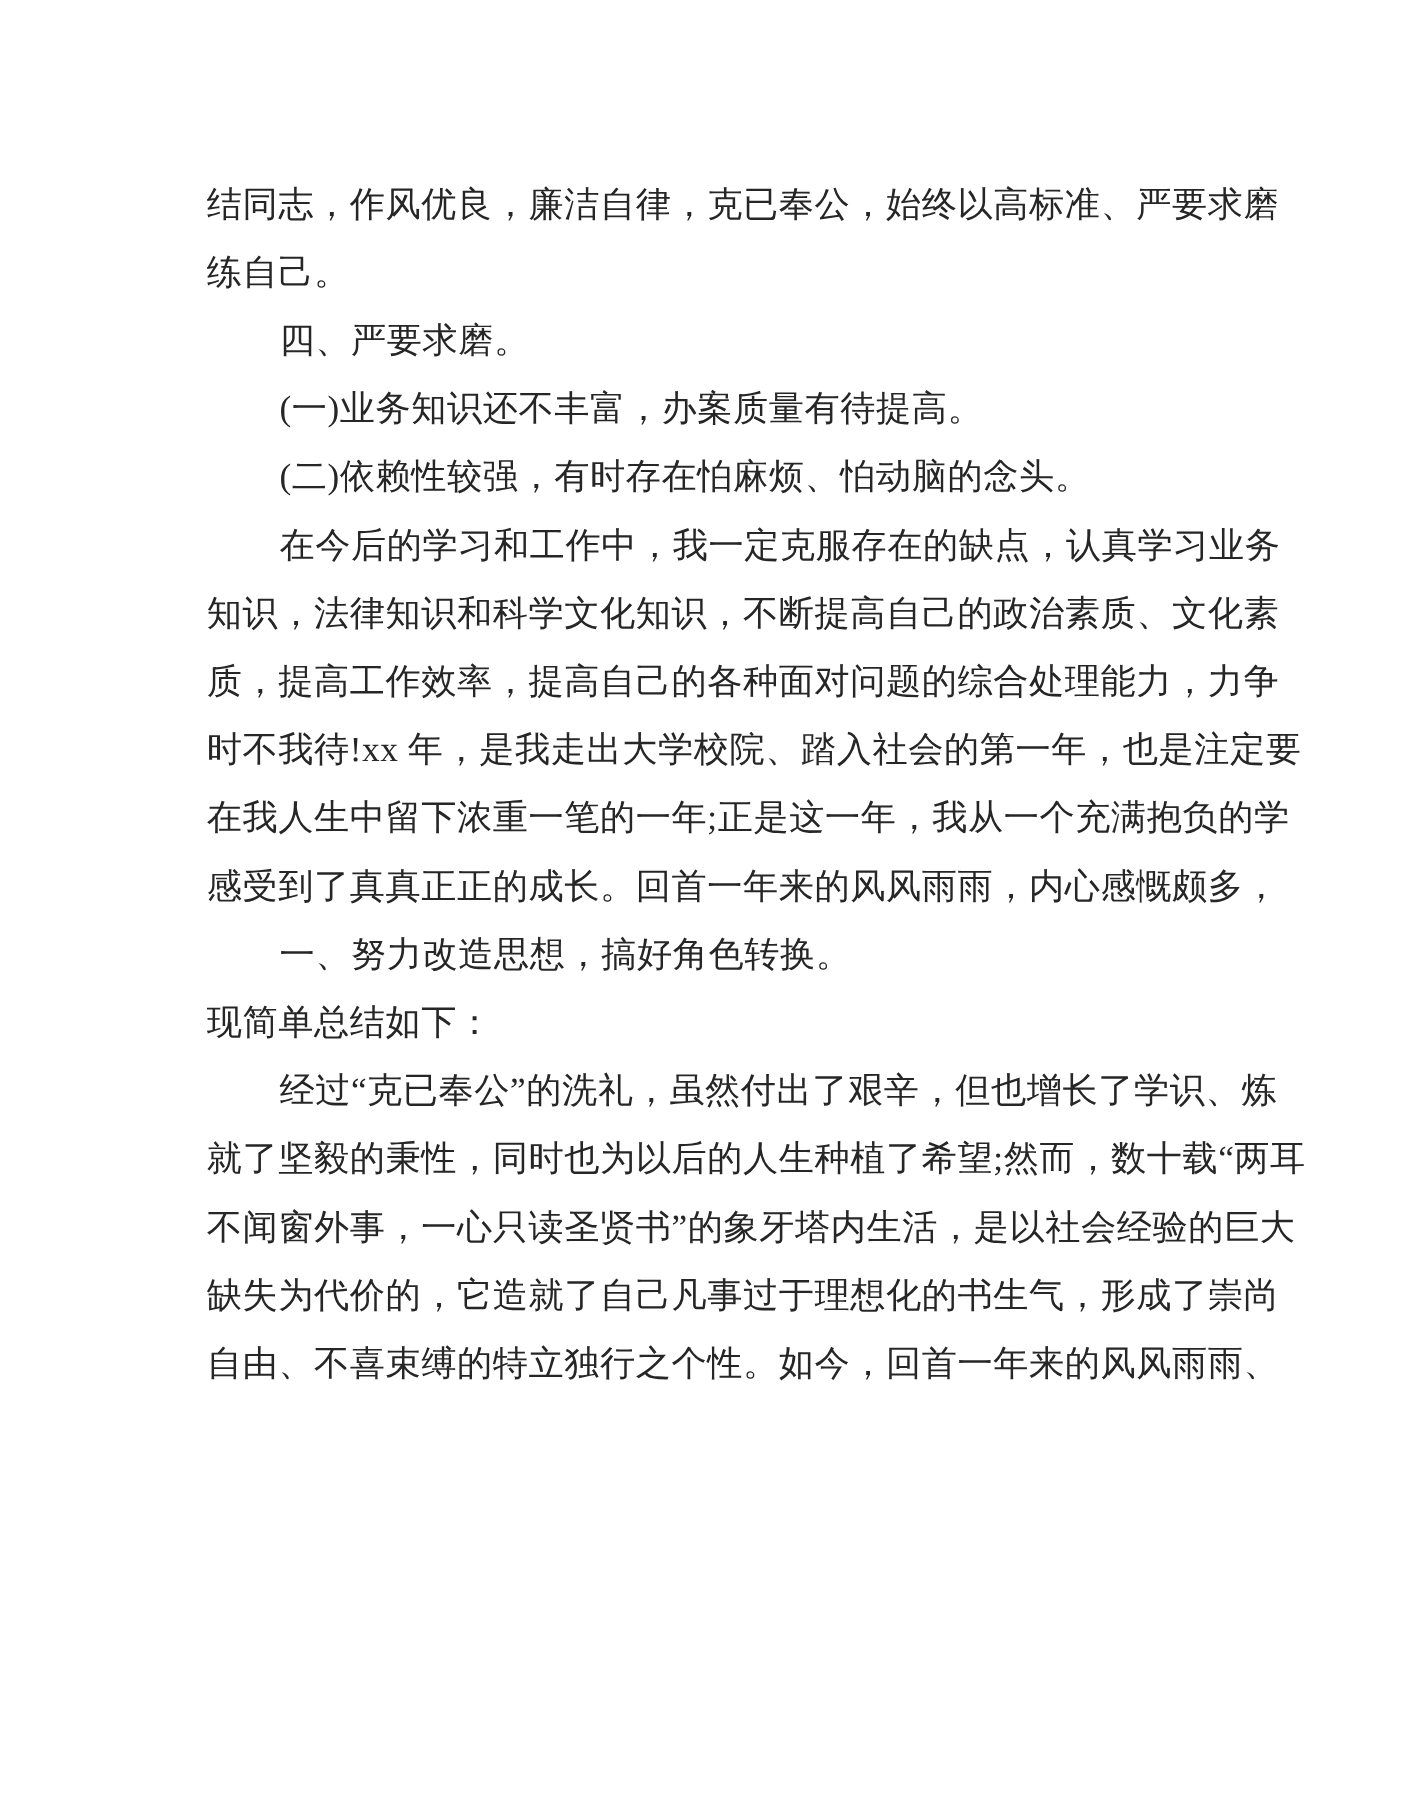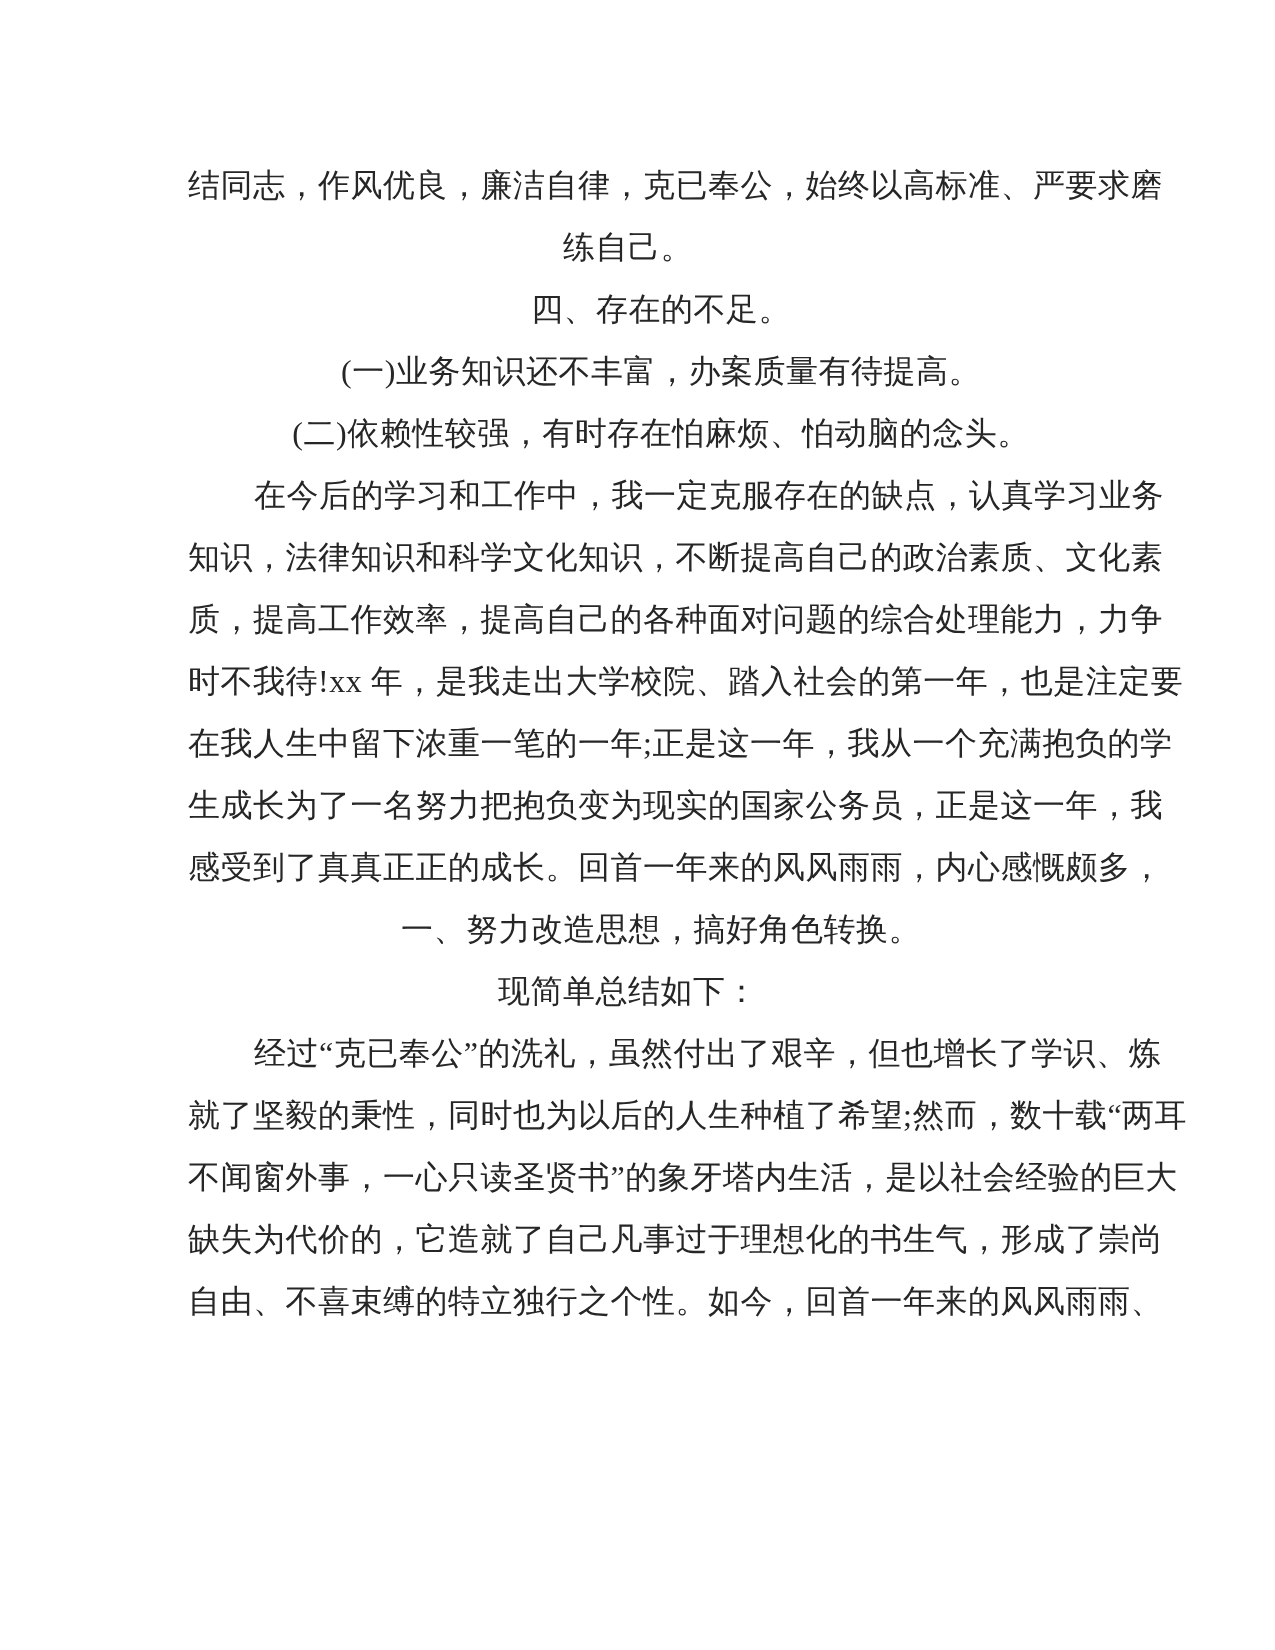--- a/index.html
+++ b/index.html
@@ -10,21 +10,20 @@
     width: 1275px;
     height: 1650px;
     background: var(--page-bg, #ffffff);
   }
   .page {
     position: relative;
     width: 1275px;
     height: 1352px;
     background: var(--page-bg, #ffffff);
     overflow: hidden;
-    text-align: center;
   }
   .text-block {
     position: absolute;
     left: 188px;
     top: 154px;
     width: 880px;
     font-family: "Liberation Serif", "DejaVu Serif", serif;
     font-size: 32px;
     line-height: 62px;
     font-weight: 300;
@@ -39,29 +38,28 @@
     padding-left: 66px;
   }
 </style>
 </head>
 <body>
 
 <div class="page">
   <div class="text-block">
       <div class="line">结同志，作风优良，廉洁自律，克已奉公，始终以高标准、严要求磨</div>
       <div class="line">练自己。</div>
-      <div class="line indent">四、存在的不足。</div>
+      <div class="line indent">四、严要求磨。</div>
       <div class="line indent">(一)业务知识还不丰富，办案质量有待提高。</div>
       <div class="line indent">(二)依赖性较强，有时存在怕麻烦、怕动脑的念头。</div>
       <div class="line indent">在今后的学习和工作中，我一定克服存在的缺点，认真学习业务</div>
       <div class="line">知识，法律知识和科学文化知识，不断提高自己的政治素质、文化素</div>
       <div class="line">质，提高工作效率，提高自己的各种面对问题的综合处理能力，力争</div>
       <div class="line">时不我待!xx 年，是我走出大学校院、踏入社会的第一年，也是注定要</div>
       <div class="line">在我人生中留下浓重一笔的一年;正是这一年，我从一个充满抱负的学</div>
-      <div class="line">生成长为了一名努力把抱负变为现实的国家公务员，正是这一年，我</div>
       <div class="line">感受到了真真正正的成长。回首一年来的风风雨雨，内心感慨颇多，</div>
       <div class="line indent">一、努力改造思想，搞好角色转换。</div>
       <div class="line">现简单总结如下：</div>
       <div class="line indent">经过“克已奉公”的洗礼，虽然付出了艰辛，但也增长了学识、炼</div>
       <div class="line">就了坚毅的秉性，同时也为以后的人生种植了希望;然而，数十载“两耳</div>
       <div class="line">不闻窗外事，一心只读圣贤书”的象牙塔内生活，是以社会经验的巨大</div>
       <div class="line">缺失为代价的，它造就了自己凡事过于理想化的书生气，形成了崇尚</div>
       <div class="line">自由、不喜束缚的特立独行之个性。如今，回首一年来的风风雨雨、</div>
     </div>
 </div>

